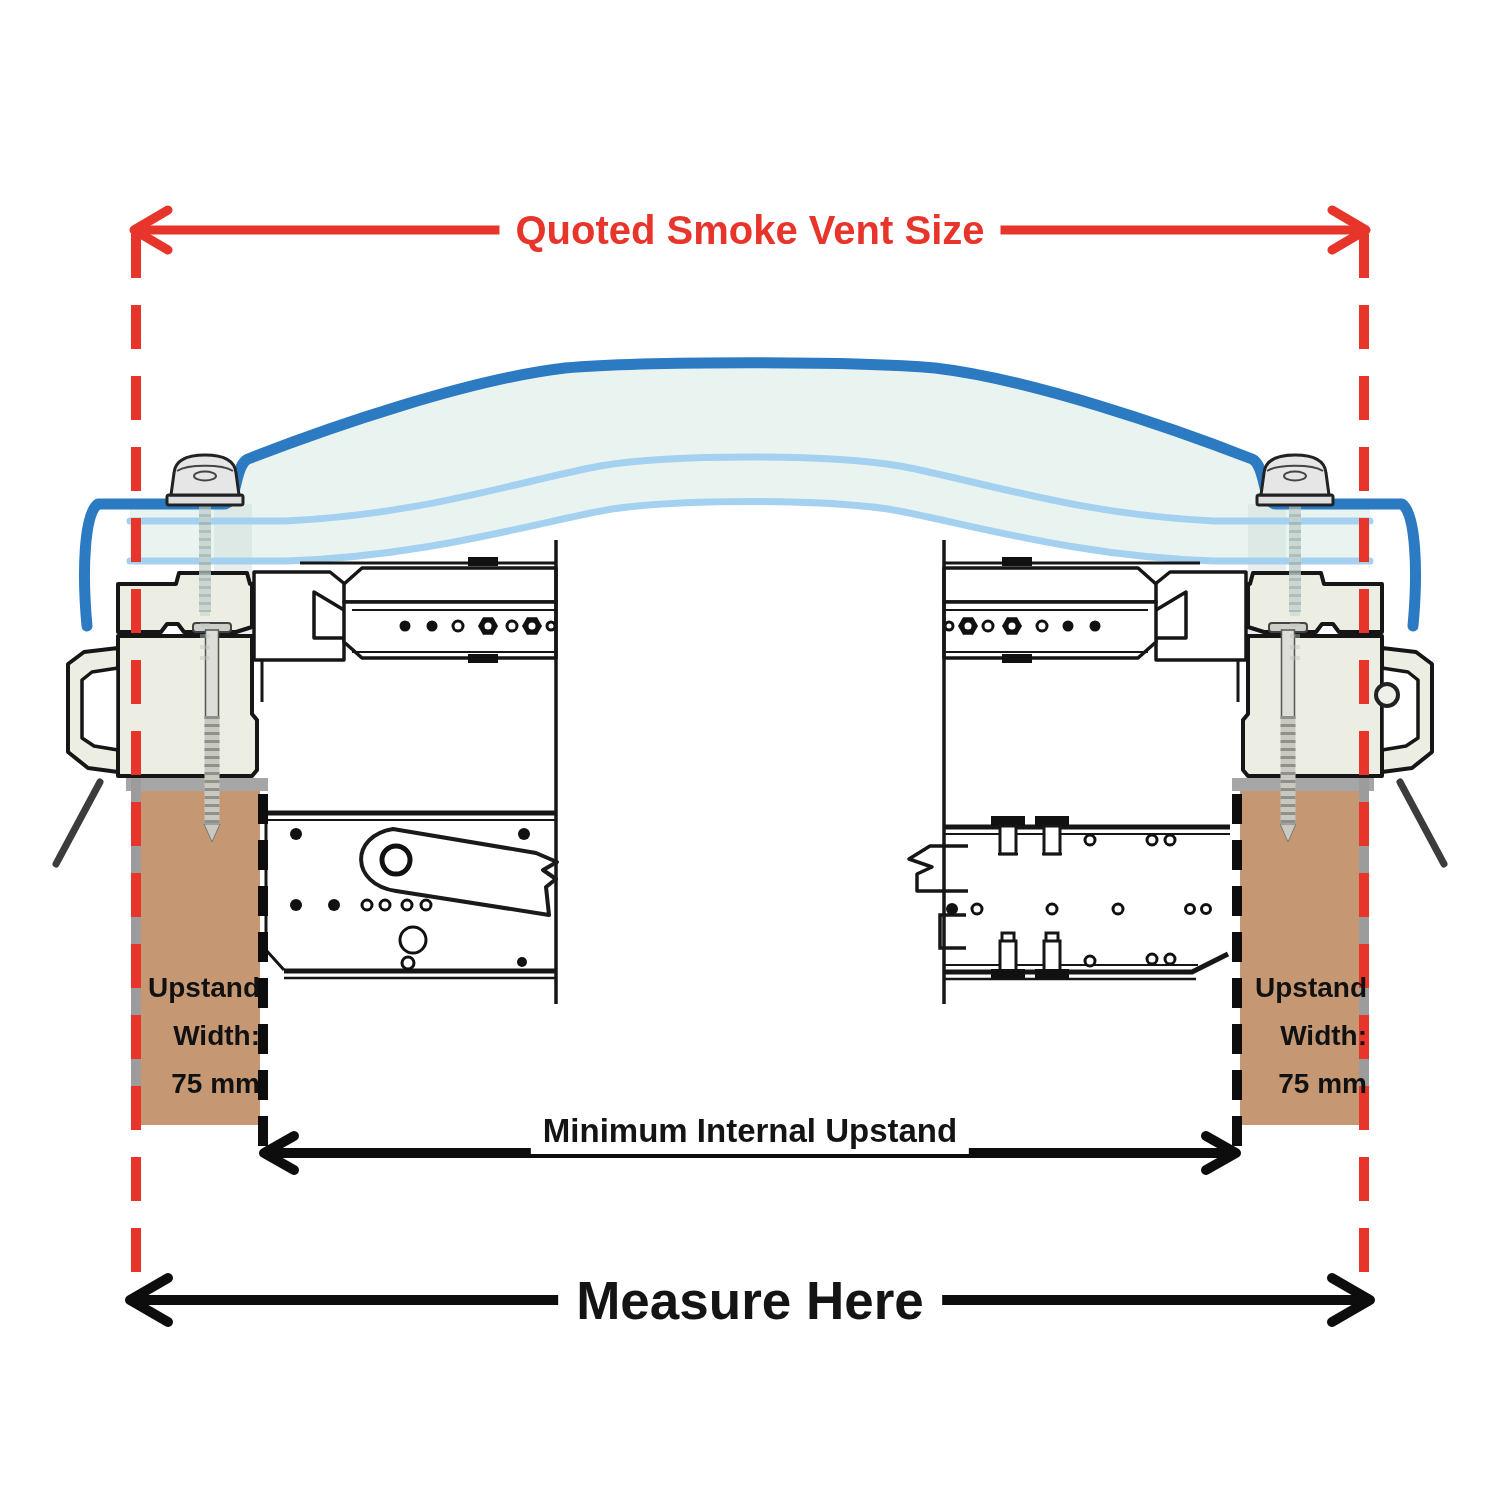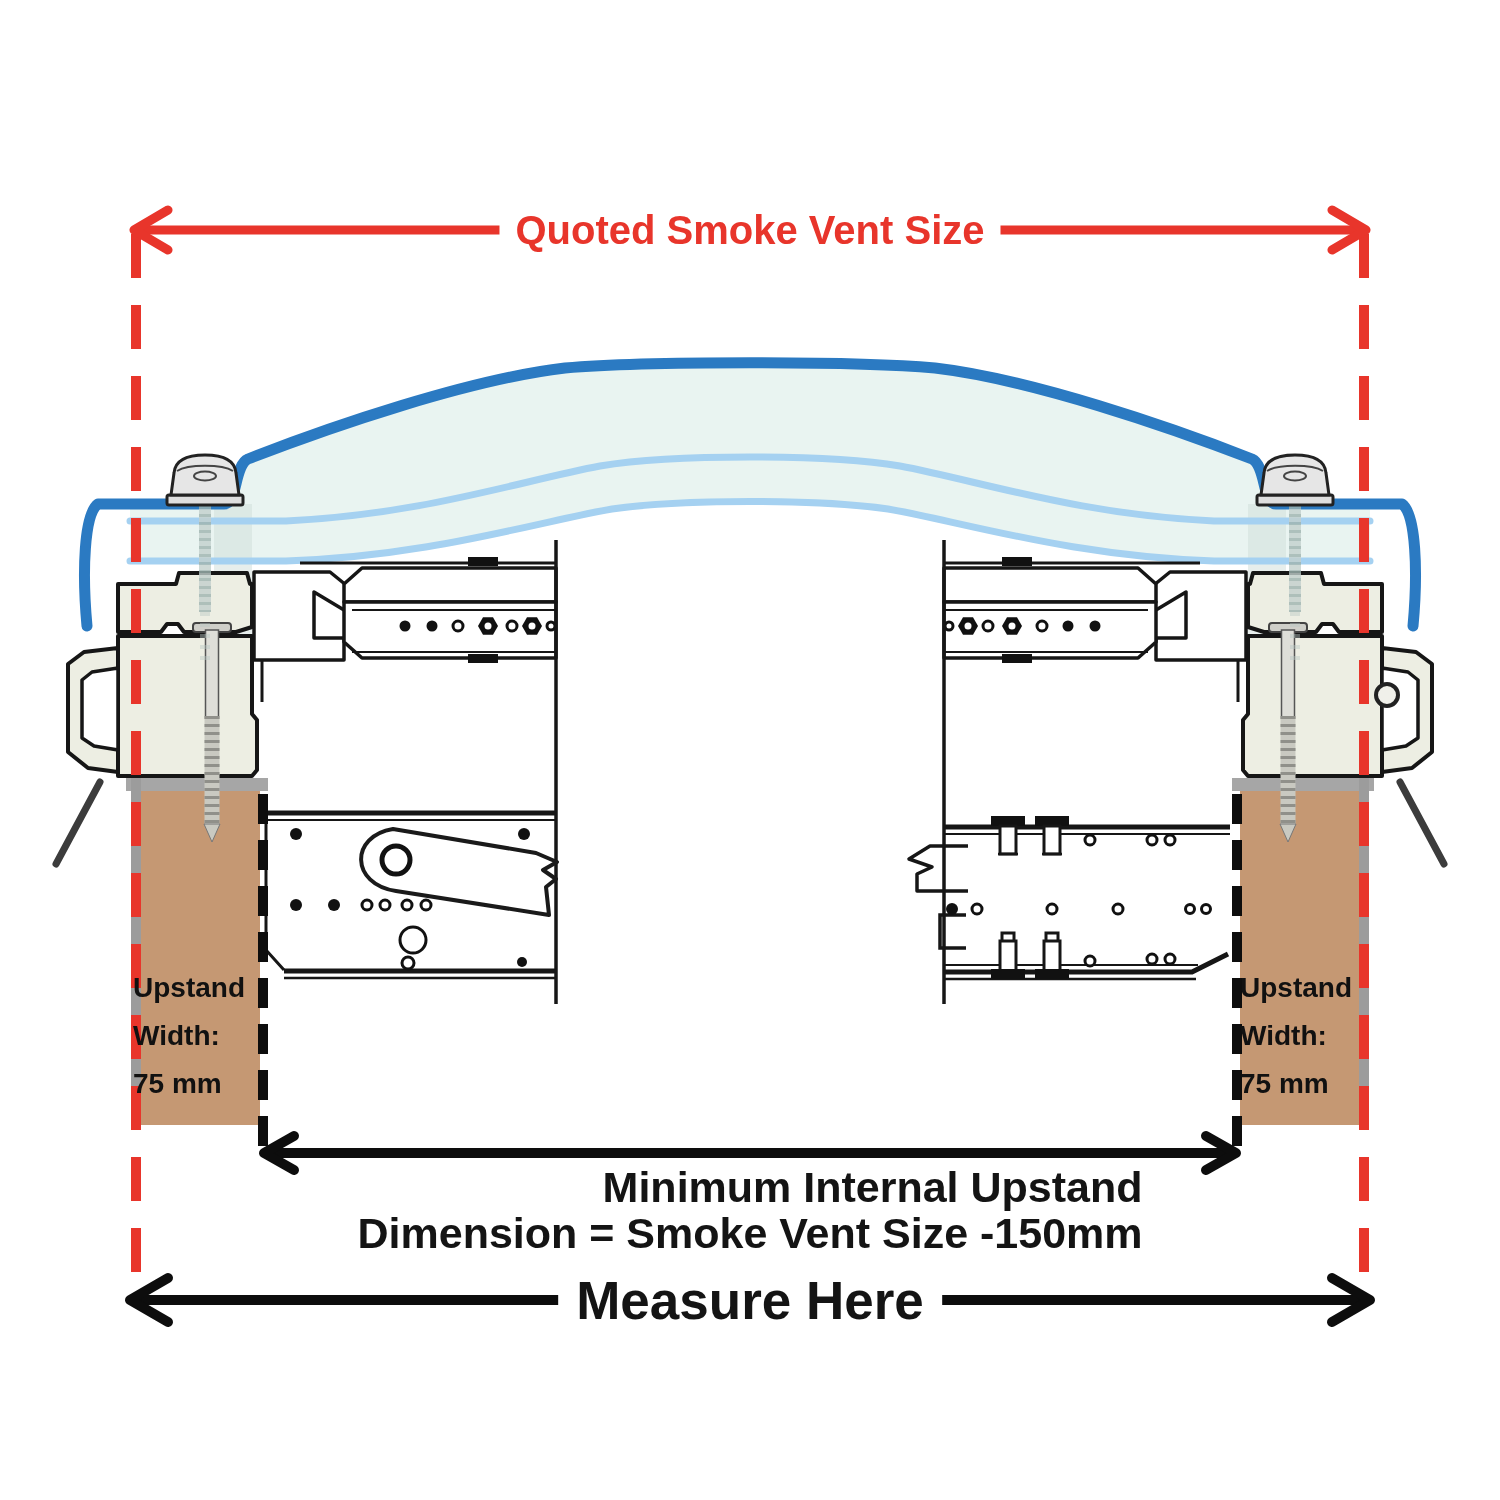--- a/index.html
+++ b/index.html
@@ -21,25 +21,25 @@
   .hole-r{fill:#fff;stroke:#111;stroke-width:3}
   .red-dash{stroke:var(--red);stroke-width:10;stroke-dasharray:44 27;fill:none}
   .black-dash{stroke:#0d0d0d;stroke-width:10;stroke-dasharray:30 16;fill:none}
   .grey-edge{stroke:#9c9c9c;stroke-width:10;fill:none}
   .arrow-red{stroke:var(--red);stroke-width:9;fill:none;stroke-linecap:round;stroke-linejoin:round}
   .arrow-black{stroke:#0d0d0d;stroke-width:10;fill:none;stroke-linecap:round;stroke-linejoin:round}
   
   .label{position:absolute;font-weight:700;color:var(--ink);background:#fff;white-space:nowrap;z-index:5}
   .top-label{color:var(--red);font-size:40px;line-height:52px;top:192px;left:50%;
              transform:translateX(-50%);padding:0 16px}
-  .mid-label{font-size:43px;line-height:46px;top:1152px;left:50%;transform:translateX(-50%);
-             text-align:right;padding:0 12px}
+  .mid-label{font-size:33px;line-height:46px;top:1096px;left:50%;transform:translateX(-50%);
+             text-align:left;padding:0 12px}
   .bottom-label{font-size:53px;line-height:54px;top:1262px;left:50%;transform:translateX(-50%);padding:0 18px}
   .upstand-label{position:absolute;background:transparent;font-weight:700;color:#111;
-                 font-size:28px;line-height:48px;top:952px;text-align:left;width:127px;z-index:5}
+                 font-size:28px;line-height:48px;top:952px;text-align:right;width:127px;z-index:5}
   .upstand-left{left:133px}
   .upstand-right{left:1240px}
 </style>
 </head>
 <body>
 
 <div class="stage">
 
 <svg width="1500" height="1500" viewBox="0 0 1500 1500">
 
@@ -198,21 +198,20 @@
     <polyline points="1332,1266 1370,1288 1332,1310"></polyline>
   </g>
 </svg>
 
 <div class="label top-label">
   <span>Quoted Smoke Vent Size</span>
 </div>
 
 <div class="label mid-label">
   <div>Minimum Internal Upstand</div>
-  <div>Dimension = Smoke Vent Size -150mm</div>
 </div>
 
 <div class="label bottom-label">
   <span>Measure Here</span>
 </div>
 
 <div class="upstand-label upstand-left">
   <div>Upstand</div>
   <div>Width:</div>
   <div>75 mm</div>

